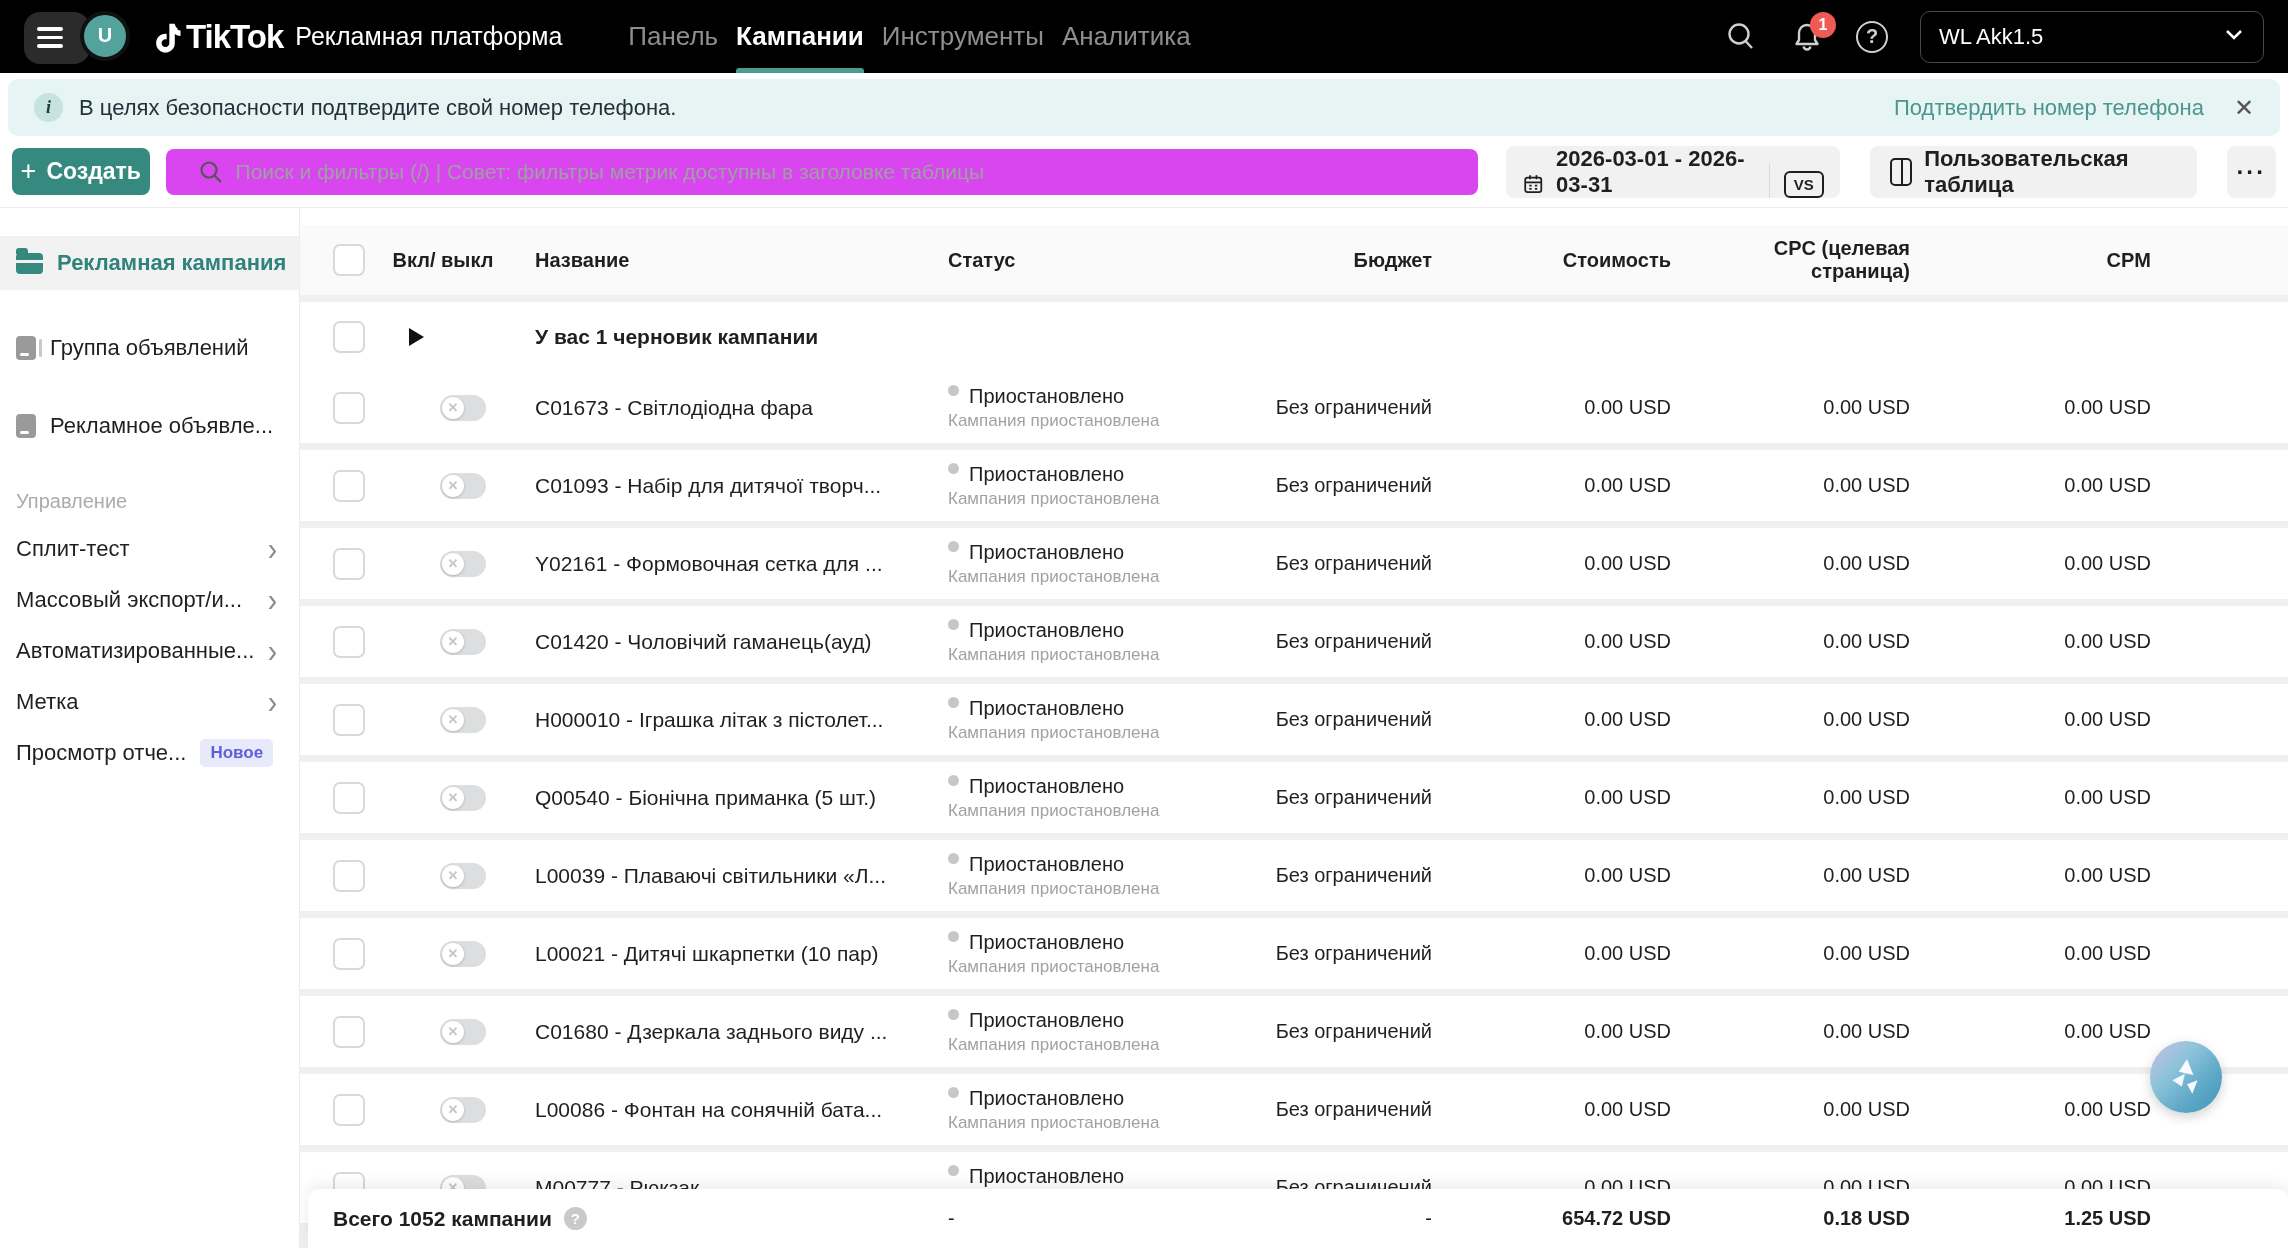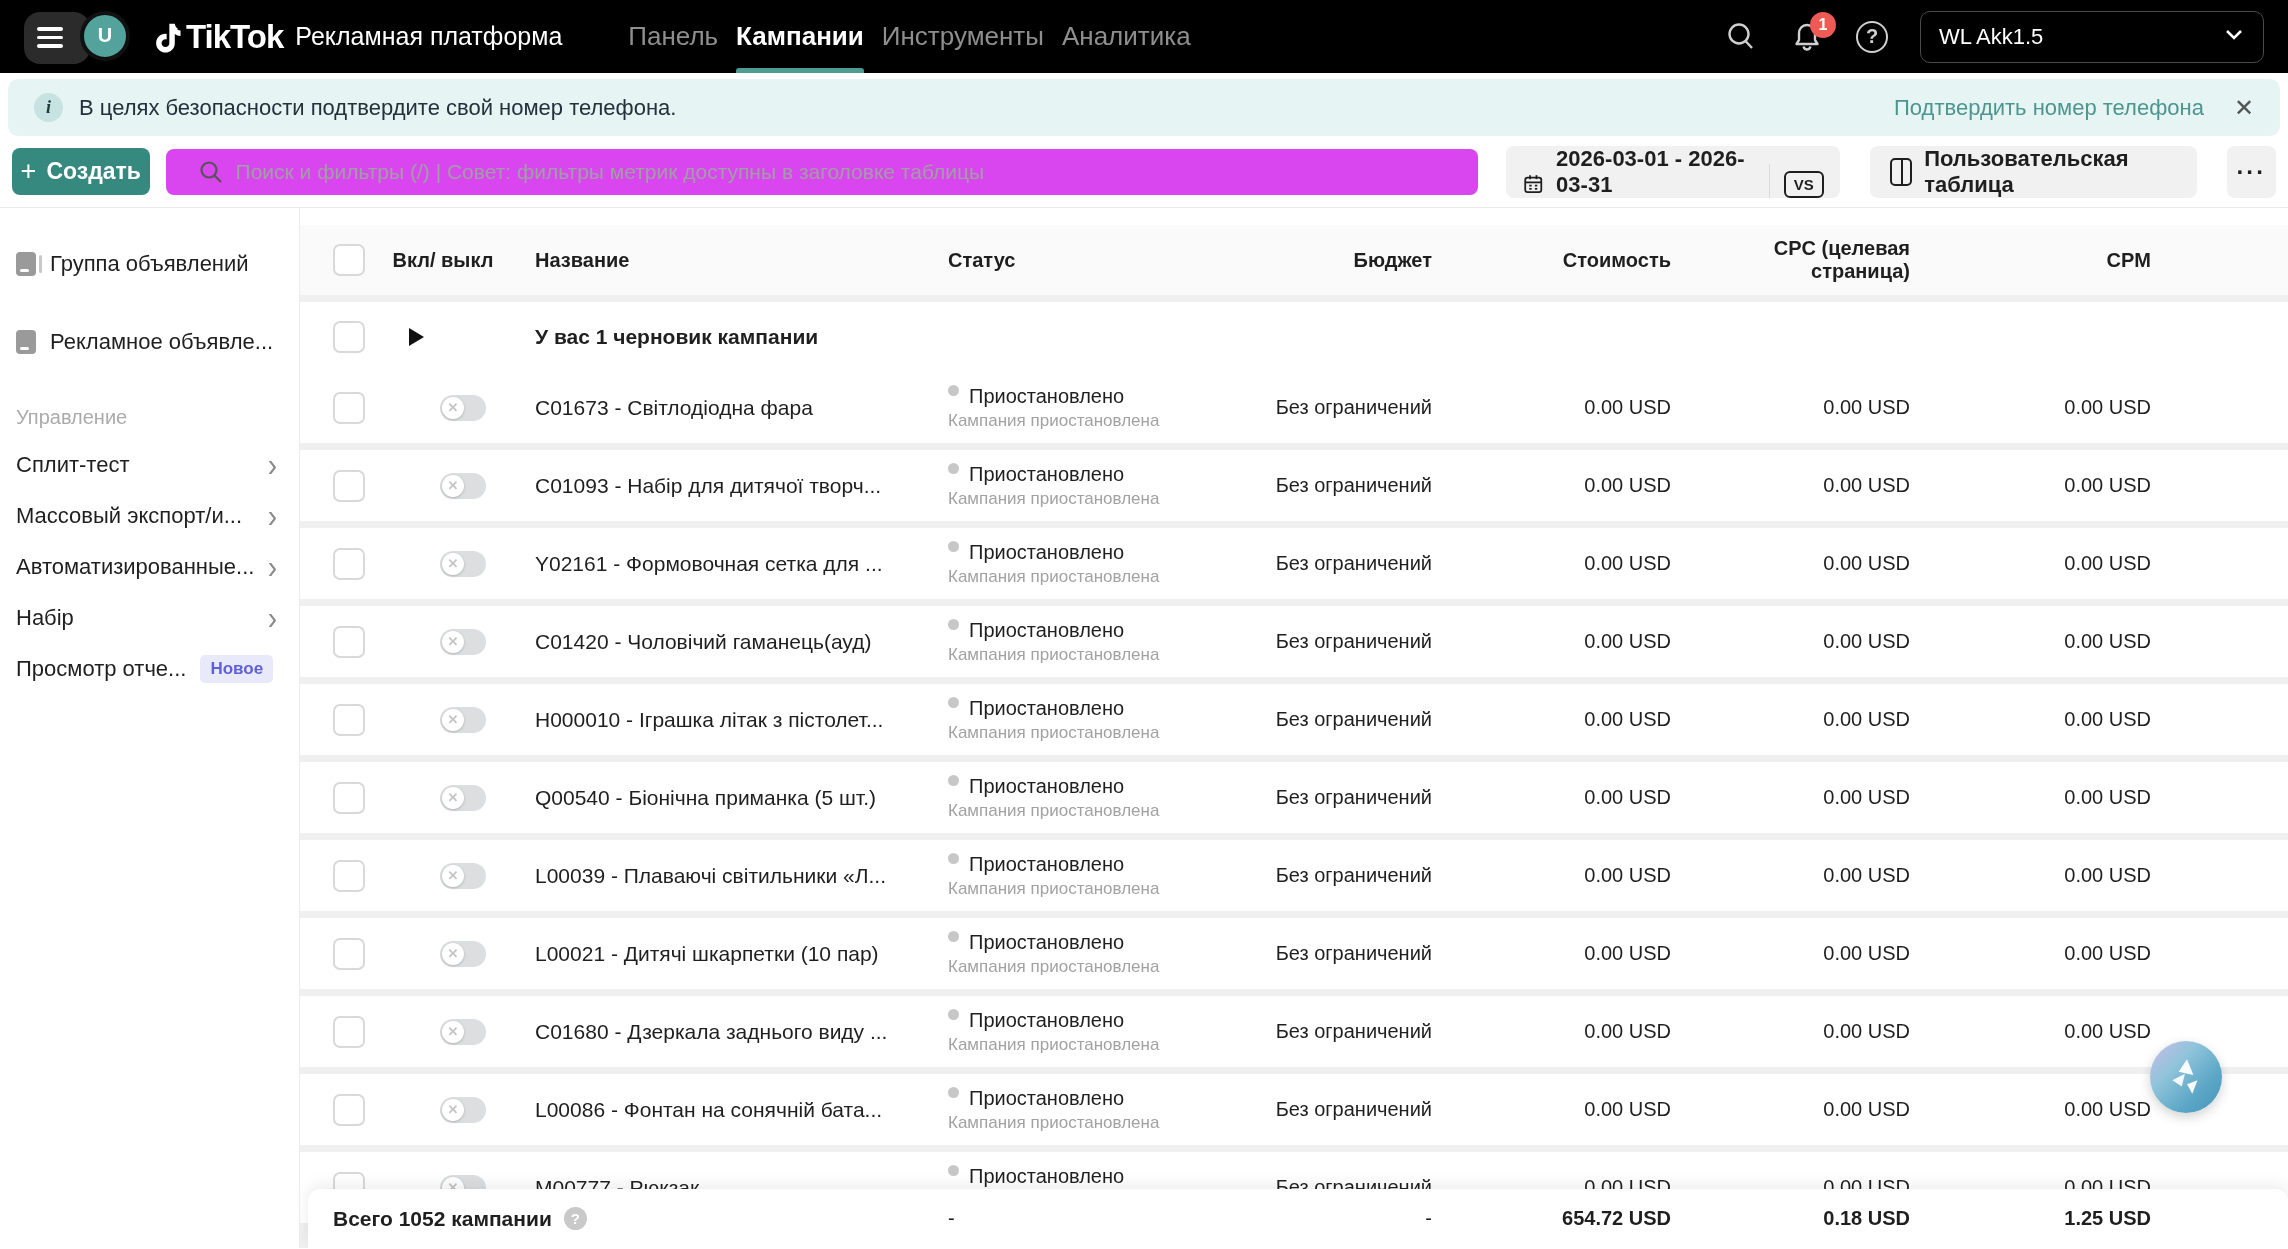--- a/index.html
+++ b/index.html
@@ -213,20 +213,24 @@
   <div class="custtab-btn">
     <span class="colicon"></span>
     <span class="lbl">Пользовательская таблица</span>
   </div>
   <div class="more-btn">···</div>
 </div>
 
 <div class="content">
 
   <div class="sidebar">
+    <div class="side-item active">
+      <span class="sicon folder-icon"></span>
+      <span>Рекламная кампания</span>
+    </div>
     <div class="side-item">
       <span class="sicon layers-icon"></span>
       <span>Группа объявлений</span>
     </div>
     <div class="side-item">
       <span class="sicon file-icon"></span>
       <span>Рекламное объявле...</span>
     </div>
     <div class="side-section">Управление</div>
     <div>
@@ -240,21 +244,21 @@
           <span>Массовый экспорт/и...</span>
 
           <span class="chev">›</span>
         </div>
         <div class="mgmt-item">
           <span>Автоматизированные...</span>
 
           <span class="chev">›</span>
         </div>
         <div class="mgmt-item">
-          <span>Набір</span>
+          <span>Метка</span>
 
           <span class="chev">›</span>
         </div>
         <div class="mgmt-item">
           <span>Просмотр отче...</span>
           <span class="new-badge">Новое</span>
 
         </div>
       </div>
   </div>

